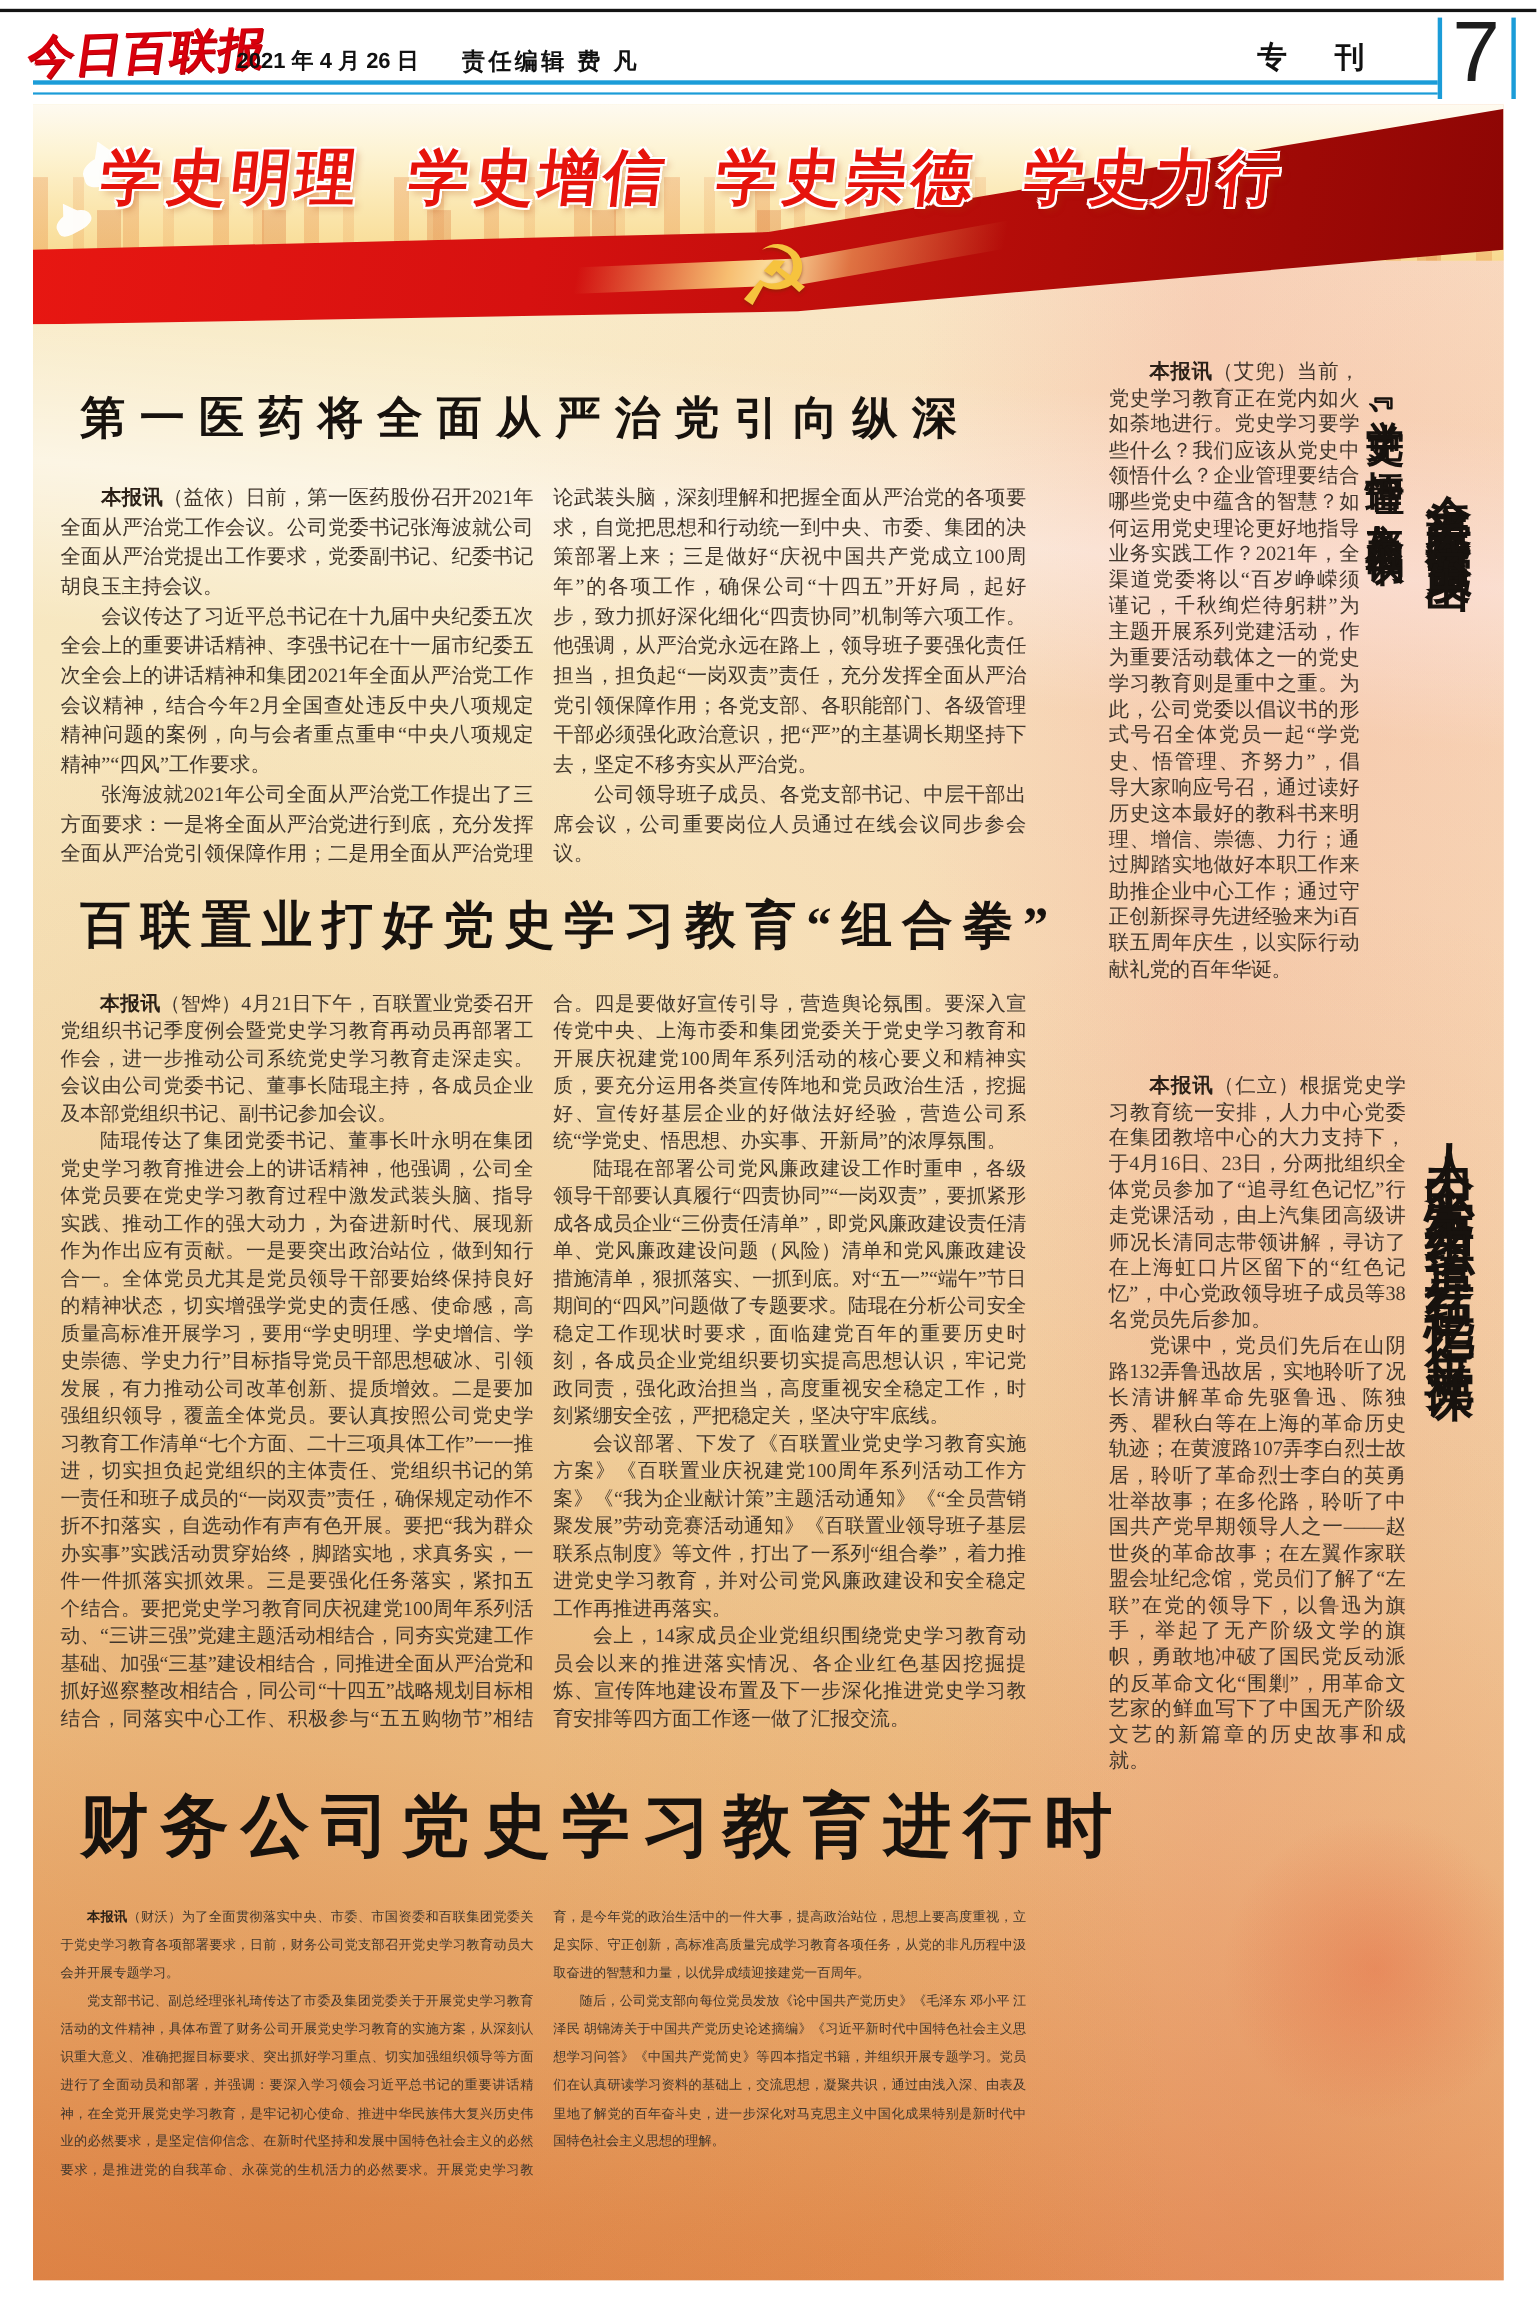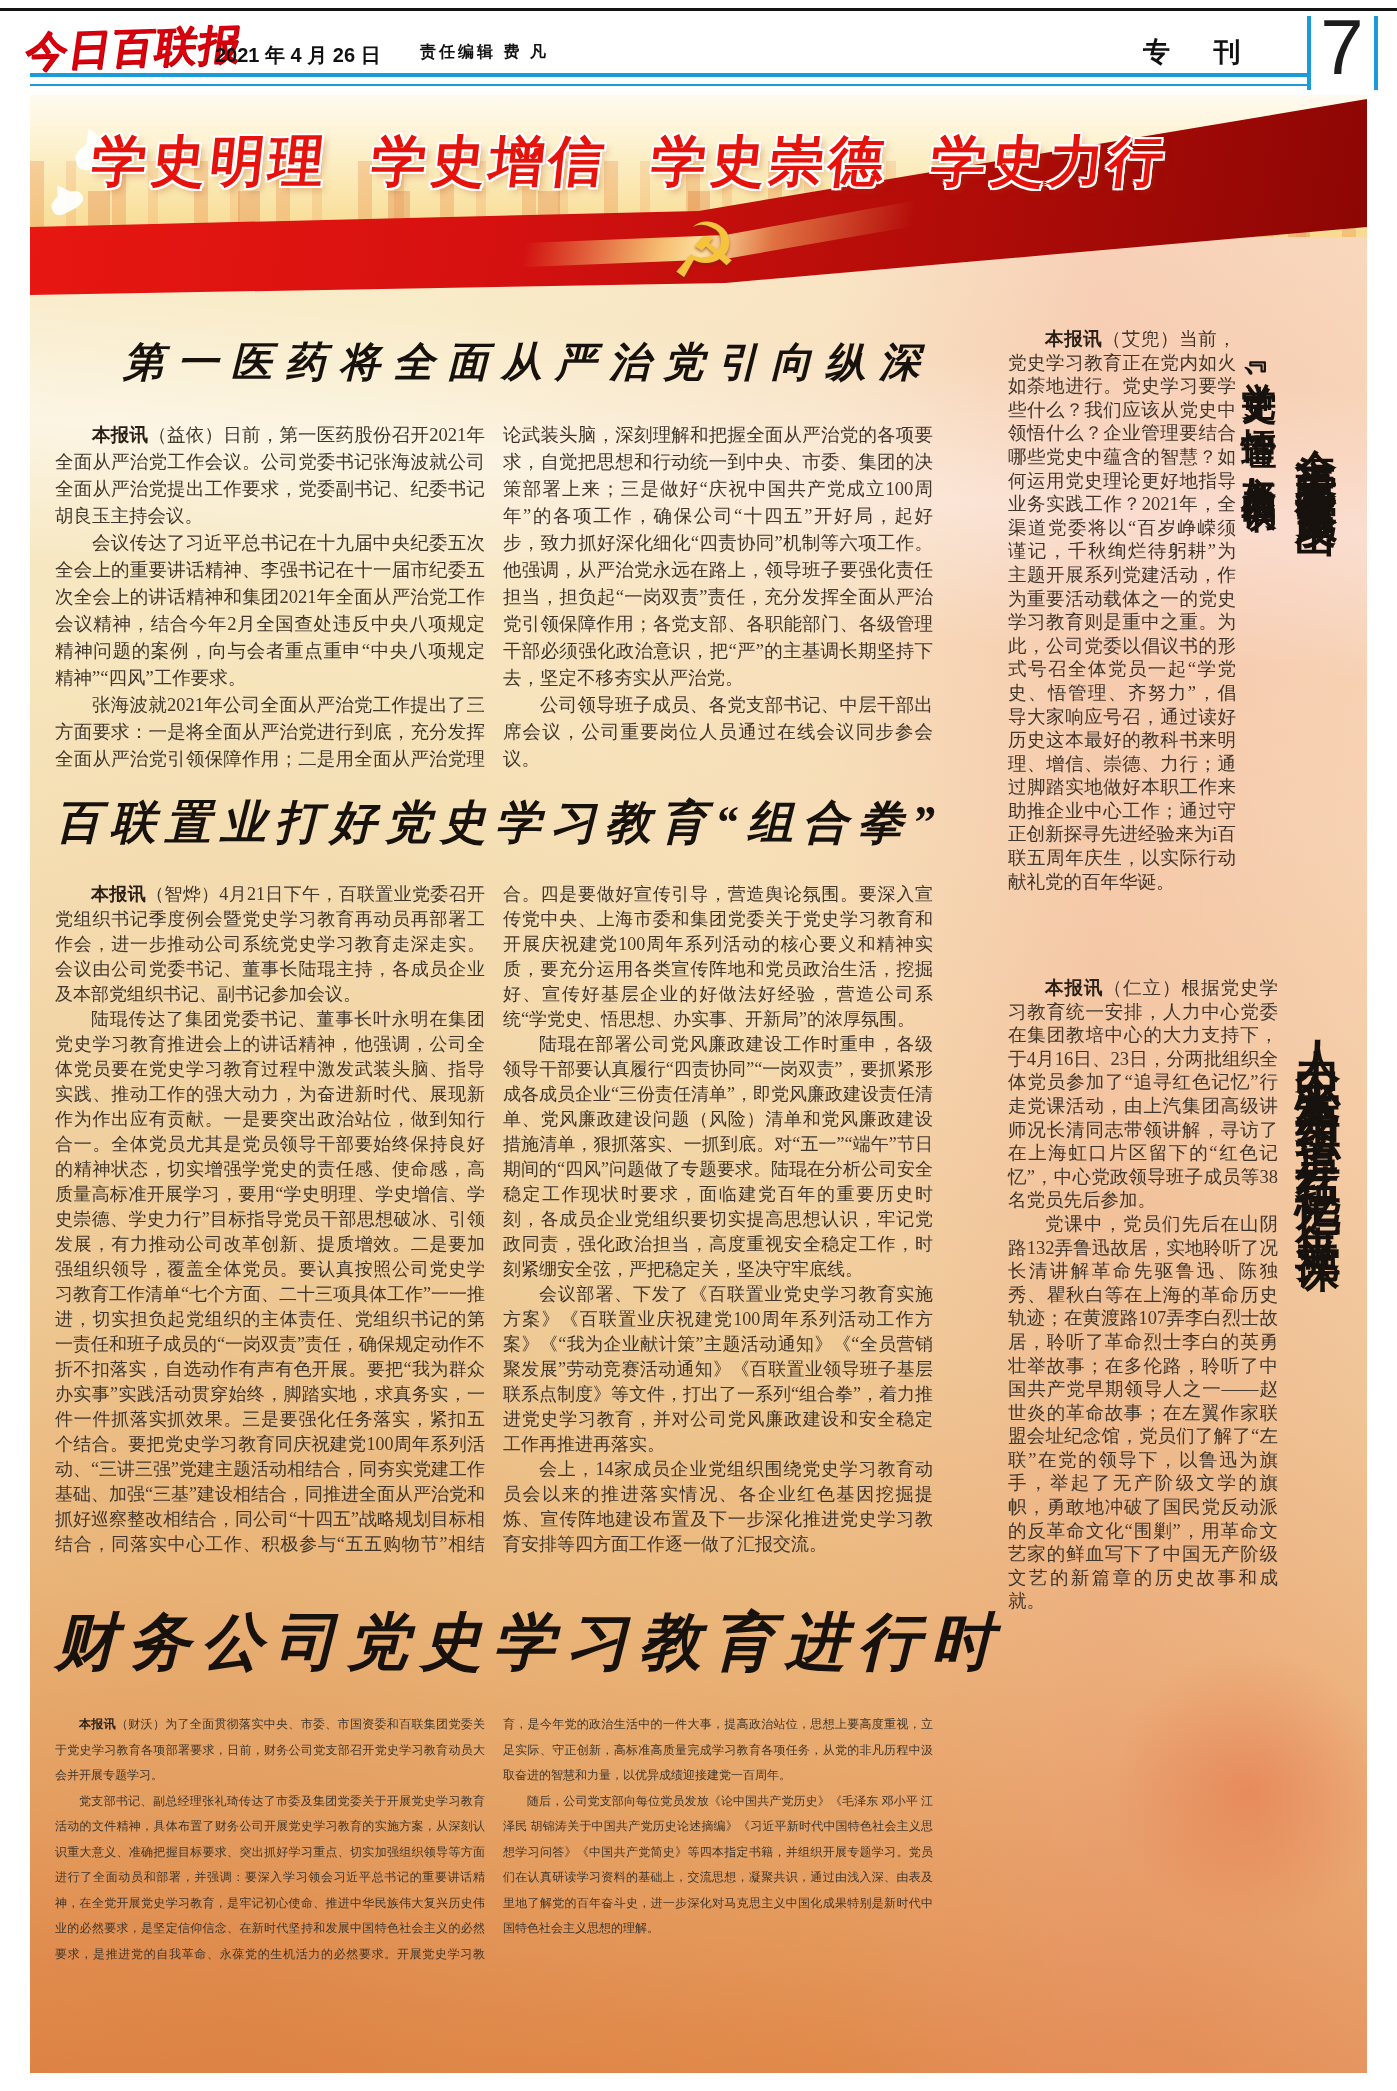--- a/index.html
+++ b/index.html
@@ -6,21 +6,21 @@
   .page{position:relative;width:1397px;height:2091px;background:#fff;overflow:hidden;
         font-family:"Liberation Serif",serif;color:#111;}
   
   .topline{position:absolute;left:0;top:8px;width:1397px;height:3px;background:#141414;}
   .logo{position:absolute;left:26px;top:20px;font-size:42px;font-weight:bold;color:#d8000c;
         transform:skewX(-10deg) rotate(-2deg);letter-spacing:1px;
         font-family:"DejaVu Serif",serif;text-shadow:1px 1px 0 #b00008;}
   .h-date{position:absolute;left:215px;top:42px;font-family:"Liberation Sans",sans-serif;
         font-weight:bold;font-size:20px;}
   .h-editor{position:absolute;left:420px;top:42px;font-family:"Liberation Sans",sans-serif;
-        font-weight:bold;font-size:16px;letter-spacing:3px;}
+        font-weight:bold;font-size:21px;letter-spacing:3px;}
   .h-section{position:absolute;left:1143px;top:34px;font-family:"Liberation Sans",sans-serif;
         font-weight:bold;font-size:27px;letter-spacing:18px;}
   .rules{position:absolute;left:30px;top:73px;width:1277px;height:7px;
         border-top:4px solid #1b9cd8;border-bottom:2px solid #1b9cd8;}
   .pn-bar{position:absolute;top:16px;width:4px;height:74px;background:#1b9cd8;}
   .pn-l{left:1307px;} .pn-r{left:1374px;}
   .page-number{position:absolute;left:1311px;top:2px;width:62px;text-align:center;
         font-family:"Liberation Sans",sans-serif;font-size:78px;font-weight:400;color:#1d1d1d;}
   
   .poster{position:absolute;left:30px;top:95px;width:1337px;height:1978px;overflow:hidden;
@@ -57,21 +57,21 @@
        text-shadow:2px 0 0 #fff,-2px 0 0 #fff,0 2px 0 #fff,0 -2px 0 #fff,
                    2px 2px 0 #fff,-2px -2px 0 #fff,2px -2px 0 #fff,-2px 2px 0 #fff,
                    4px 4px 7px rgba(170,60,0,.35);}
   .dove{position:absolute;width:46px;height:26px;background:#fff;border-radius:60% 70% 50% 40%;
        transform:rotate(-18deg);opacity:.95;z-index:2;}
   .dove::before{content:"";position:absolute;left:12px;top:-14px;width:22px;height:20px;background:#fff;
        clip-path:polygon(0 100%,45% 0,100% 80%);}
   .dove1{left:45px;top:46px;} .dove2{left:14px;top:94px;transform:rotate(-28deg) scale(.72);}
   
   .art{position:absolute;left:25px;width:878px;color:#40362c;}
-  .art h2{margin:0;text-align:right;color:#17120e;font-weight:bold;white-space:nowrap;font-style:italic;}
+  .art h2{margin:18px;text-align:left;color:#17120e;font-weight:bold;white-space:nowrap;}
   .body2{column-count:2;column-gap:18px;text-align:justify;text-justify:inter-character;margin-top:28px;}
   .page p{margin:0;text-indent:2em;}
   .lead{font-weight:bold;color:#2b2017;}
   .art1{top:240px;} .art1 h2{font-size:41px;letter-spacing:13px;margin-bottom:32px;}
   .art1 .body2{font-size:18.5px;line-height:27px;}
   .art2{top:697px;} .art2 h2{font-size:46px;letter-spacing:9px;margin-bottom:28px;}
   .art2 .body2{font-size:18px;line-height:25px;}
   .art3{top:1505px;} .art3 h2{font-size:62px;letter-spacing:11px;margin-bottom:28px;}
   .art3 .body2{font-size:12px;line-height:25.5px;}
   

